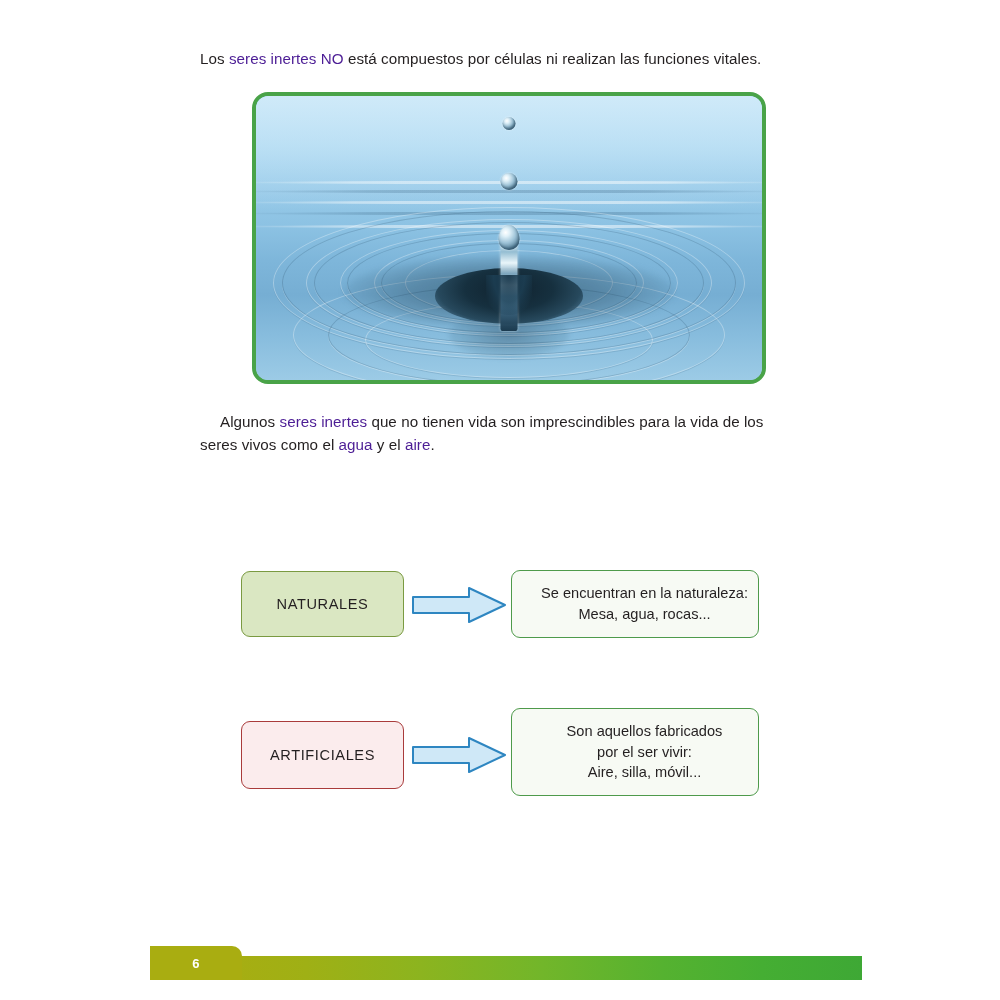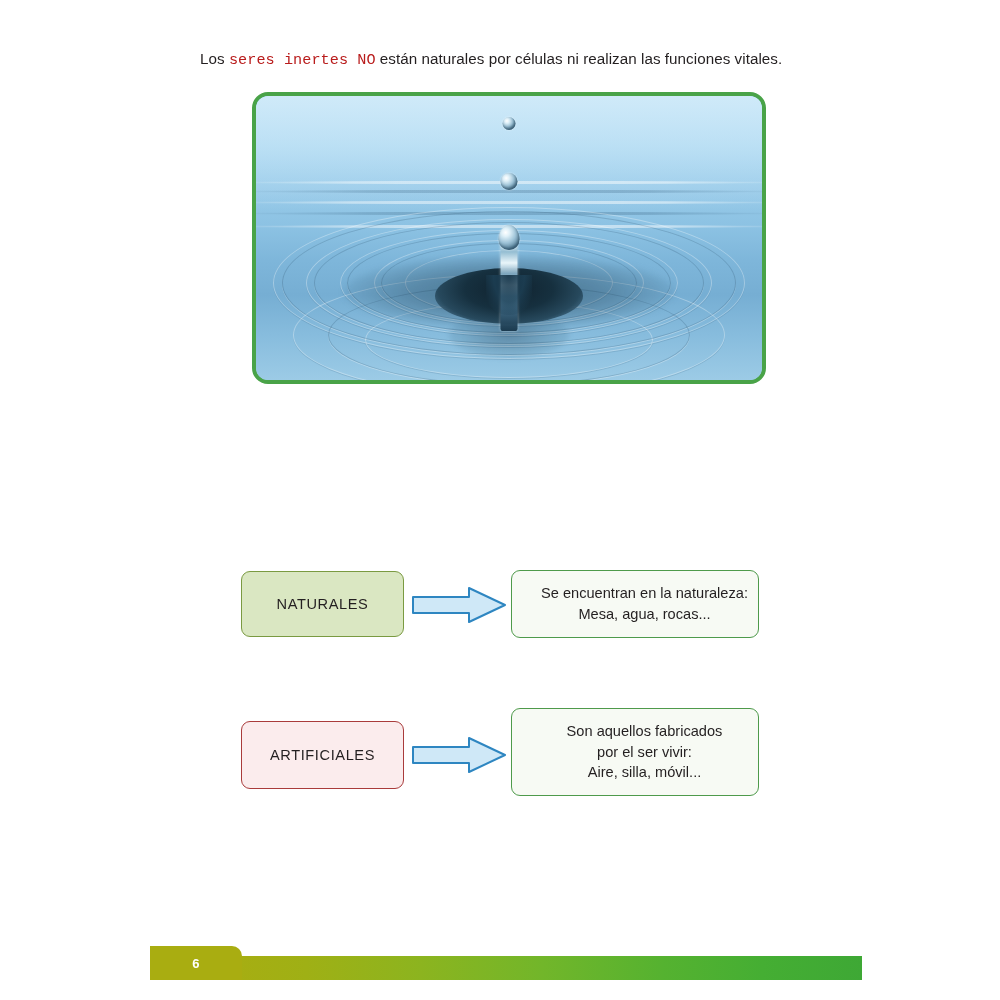--- a/index.html
+++ b/index.html
@@ -34,22 +34,21 @@
     margin: 0;
     font-size: 15.2px;
     line-height: 1.52;
     color: #231f20;
     letter-spacing: 0.05px;
     font-weight: 400;
   }
   p.indent { text-indent: 20px; }
 
   .hl {
-    color: #b91c1c;
-    font-family: Liberation Mono, monospace;
+    color: #4c1d95;
   }
 
   
   #photo-frame {
     position: absolute;
     left: 252px;
     top: 92px;
     width: 514px;
     height: 292px;
     border: 4px solid #49a348;
@@ -314,21 +313,21 @@
     transform: scaleX(.93);
     transform-origin: center;
   }
 </style>
 </head>
 <body>
 
 <div id="page">
 
   <div class="text-col" style="top:47px;">
-    <p class="body-text"><span>Los </span><span class="hl">seres inertes NO</span><span> están naturales por células ni realizan las funciones vitales.</span></p>
+    <p class="body-text"><span>Los </span><span class="hl">seres inertes NO</span><span> está compuestos por células ni realizan las funciones vitales.</span></p>
   </div>
 
   <div id="photo-frame">
     <div id="photo-inner">
       <div class="water-base"></div>
       <div class="haze"></div>
 
       <div class="far-ripple" style="top:30%;"></div>
       <div class="far-ripple d" style="top:33%;"></div>
       <div class="far-ripple" style="top:37%;"></div>
@@ -355,20 +354,23 @@
 
       <div class="column"></div>
       <div class="column-flare"></div>
 
       <div class="drop" id="drop3"></div>
       <div class="drop" id="drop2"></div>
       <div class="drop" id="drop1"></div>
     </div>
   </div>
 
+  <div class="text-col" style="top:410px;">
+    <p class="body-text indent"><span>Algunos </span><span class="hl">seres inertes</span><span> que no tienen vida son imprescindibles para la vida de los seres vivos como el </span><span class="hl">agua</span><span> y el </span><span class="hl">aire</span><span>.</span></p>
+  </div>
 
 
   <div id="diagram">
 
     <div class="dg-box box-naturales">
       <span>NATURALES</span>
     </div>
 
     <svg class="arrow-svg arrow-1" width="96" height="38" viewBox="0 0 96 38">
       <polygon points="2,11 58,11 58,2 94,19 58,36 58,27 2,27" fill="#cfe8f7" stroke="#2e86c1" stroke-width="2" stroke-linejoin="round"></polygon>

